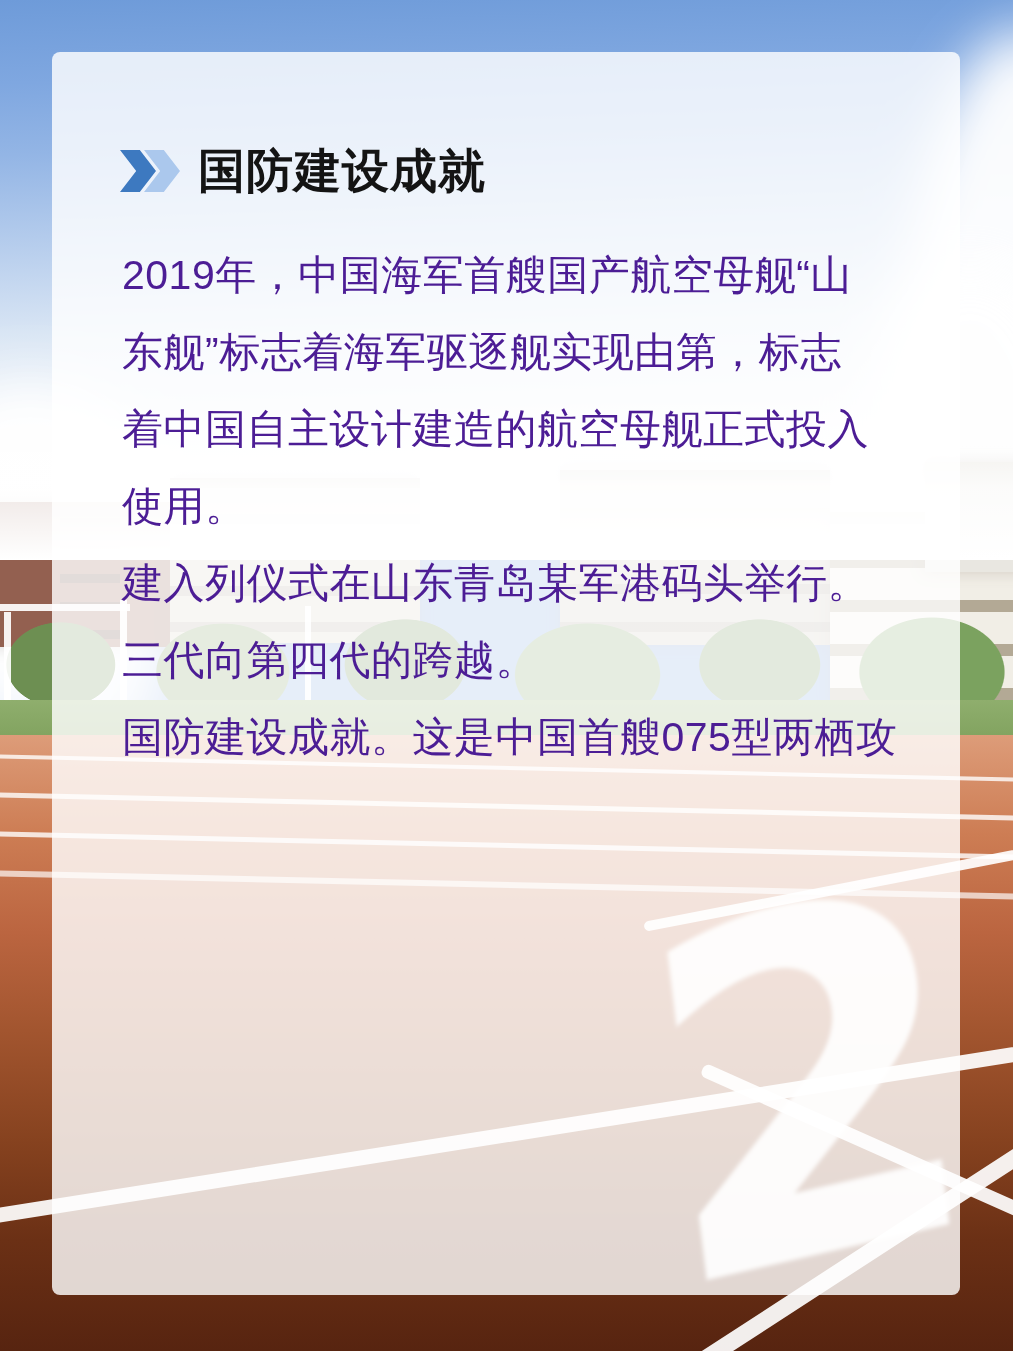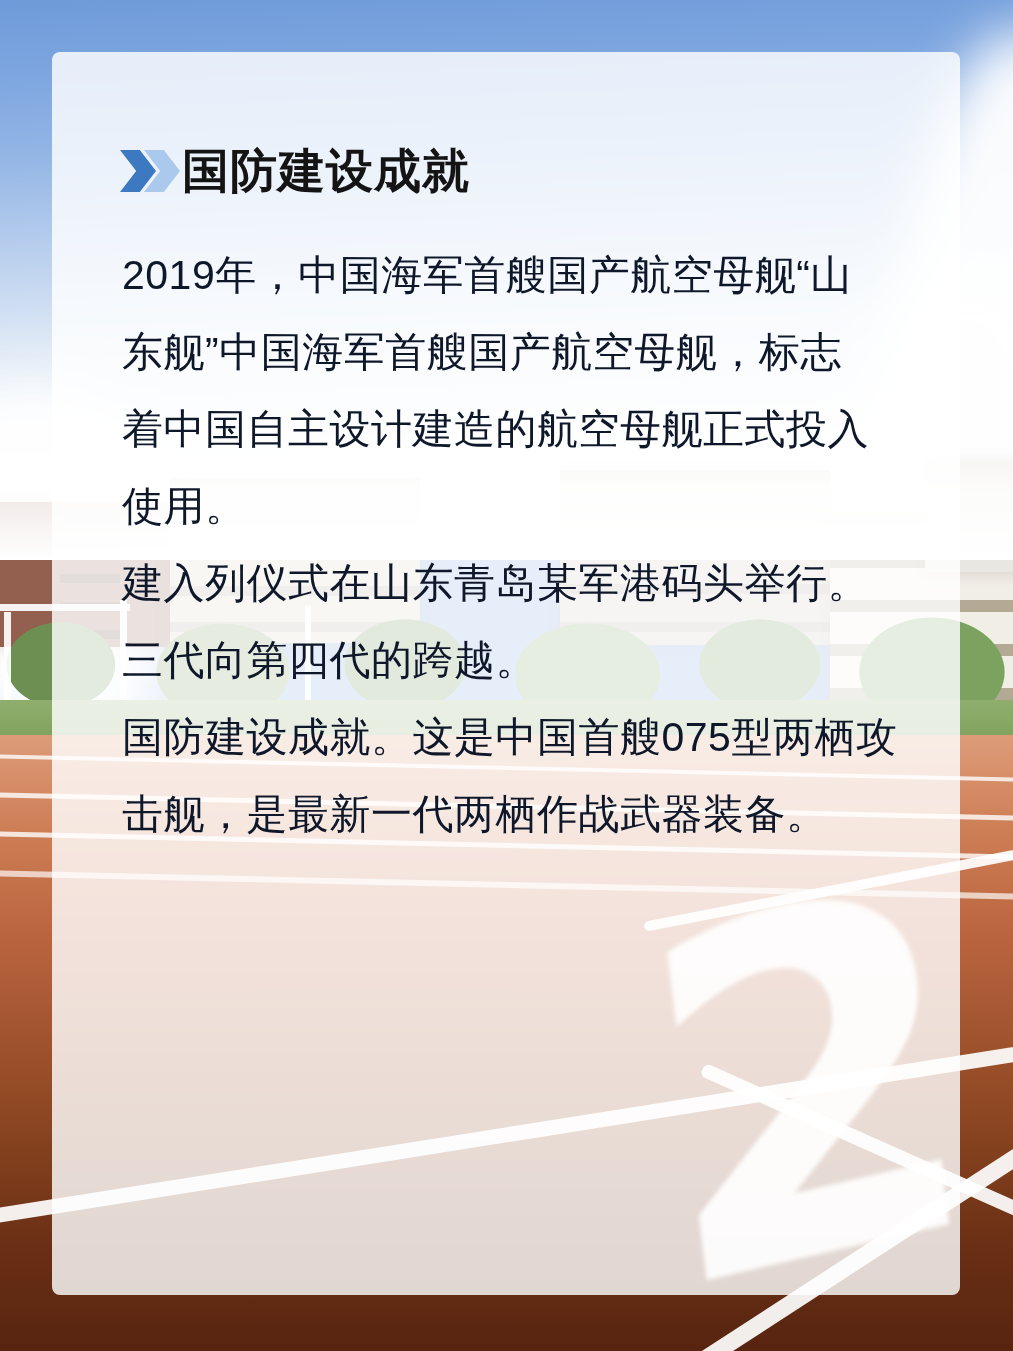--- a/index.html
+++ b/index.html
@@ -82,36 +82,36 @@
   }
 
   
   .card{
     left:52px;top:52px;width:908px;height:1243px;
     background:rgba(255,255,255,0.81);
     border-radius:8px;
   }
 
   
-  .title-row{left:120px;top:143px;height:56px;display:flex;align-items:center;justify-content:space-between;}
+  .title-row{left:120px;top:143px;height:56px;display:flex;align-items:center;gap:16px;justify-content:space-between;}
   .chevrons{position:relative;width:62px;height:42px;flex:0 0 auto;}
   .chev{position:absolute;top:0;width:36px;height:42px;
     clip-path:polygon(0 0,55% 0,100% 50%,55% 100%,0 100%,45% 50%);}
   .chev.dark{left:0;background:#3d79c0;z-index:2;}
   .chev.light{left:24px;background:#abc8ed;z-index:1;}
   .page-title{
     margin:0;font-size:47px;font-weight:800;color:#141414;letter-spacing:1px;
     font-family:"Liberation Sans","DejaVu Sans",sans-serif;
   }
 
   .body-text{left:122px;top:237px;width:800px;}
   .para{margin:0;}
   .line{
     height:77px;line-height:77px;white-space:nowrap;
-    font-size:41px;color:#0f172a;letter-spacing:.5px;
+    font-size:41px;color:#4c1d95;letter-spacing:.5px;
   }
 </style>
 </head>
 <body>
 
 <div id="bg">
   <div class="abs sky"></div>
   <div class="abs cloud c-right"></div>
   <div class="abs cloud c-right2"></div>
   <div class="abs cloud c-left"></div>
@@ -150,25 +150,24 @@
   <div class="chevrons">
     <span class="chev dark"></span>
     <span class="chev light"></span>
   </div>
   <h1 class="page-title">国防建设成就</h1>
 </div>
 
 <div class="abs body-text">
   <div class="para">
     <div class="line">2019年，中国海军首艘国产航空母舰“山</div>
-    <div class="line">东舰”中国海军首艘国产航空母舰，标志</div>
+    <div class="line">东舰”标志着海军驱逐舰实现由第，标志</div>
     <div class="line">着中国自主设计建造的航空母舰正式投入</div>
     <div class="line">使用。</div>
   </div>
   <div class="para">
     <div class="line">建入列仪式在山东青岛某军港码头举行。</div>
     <div class="line">三代向第四代的跨越。</div>
   </div>
   <div class="para">
     <div class="line">国防建设成就。这是中国首艘075型两栖攻</div>
-    <div class="line">击舰，是最新一代两栖作战武器装备。</div>
   </div>
 </div>
 
 </body></html>

